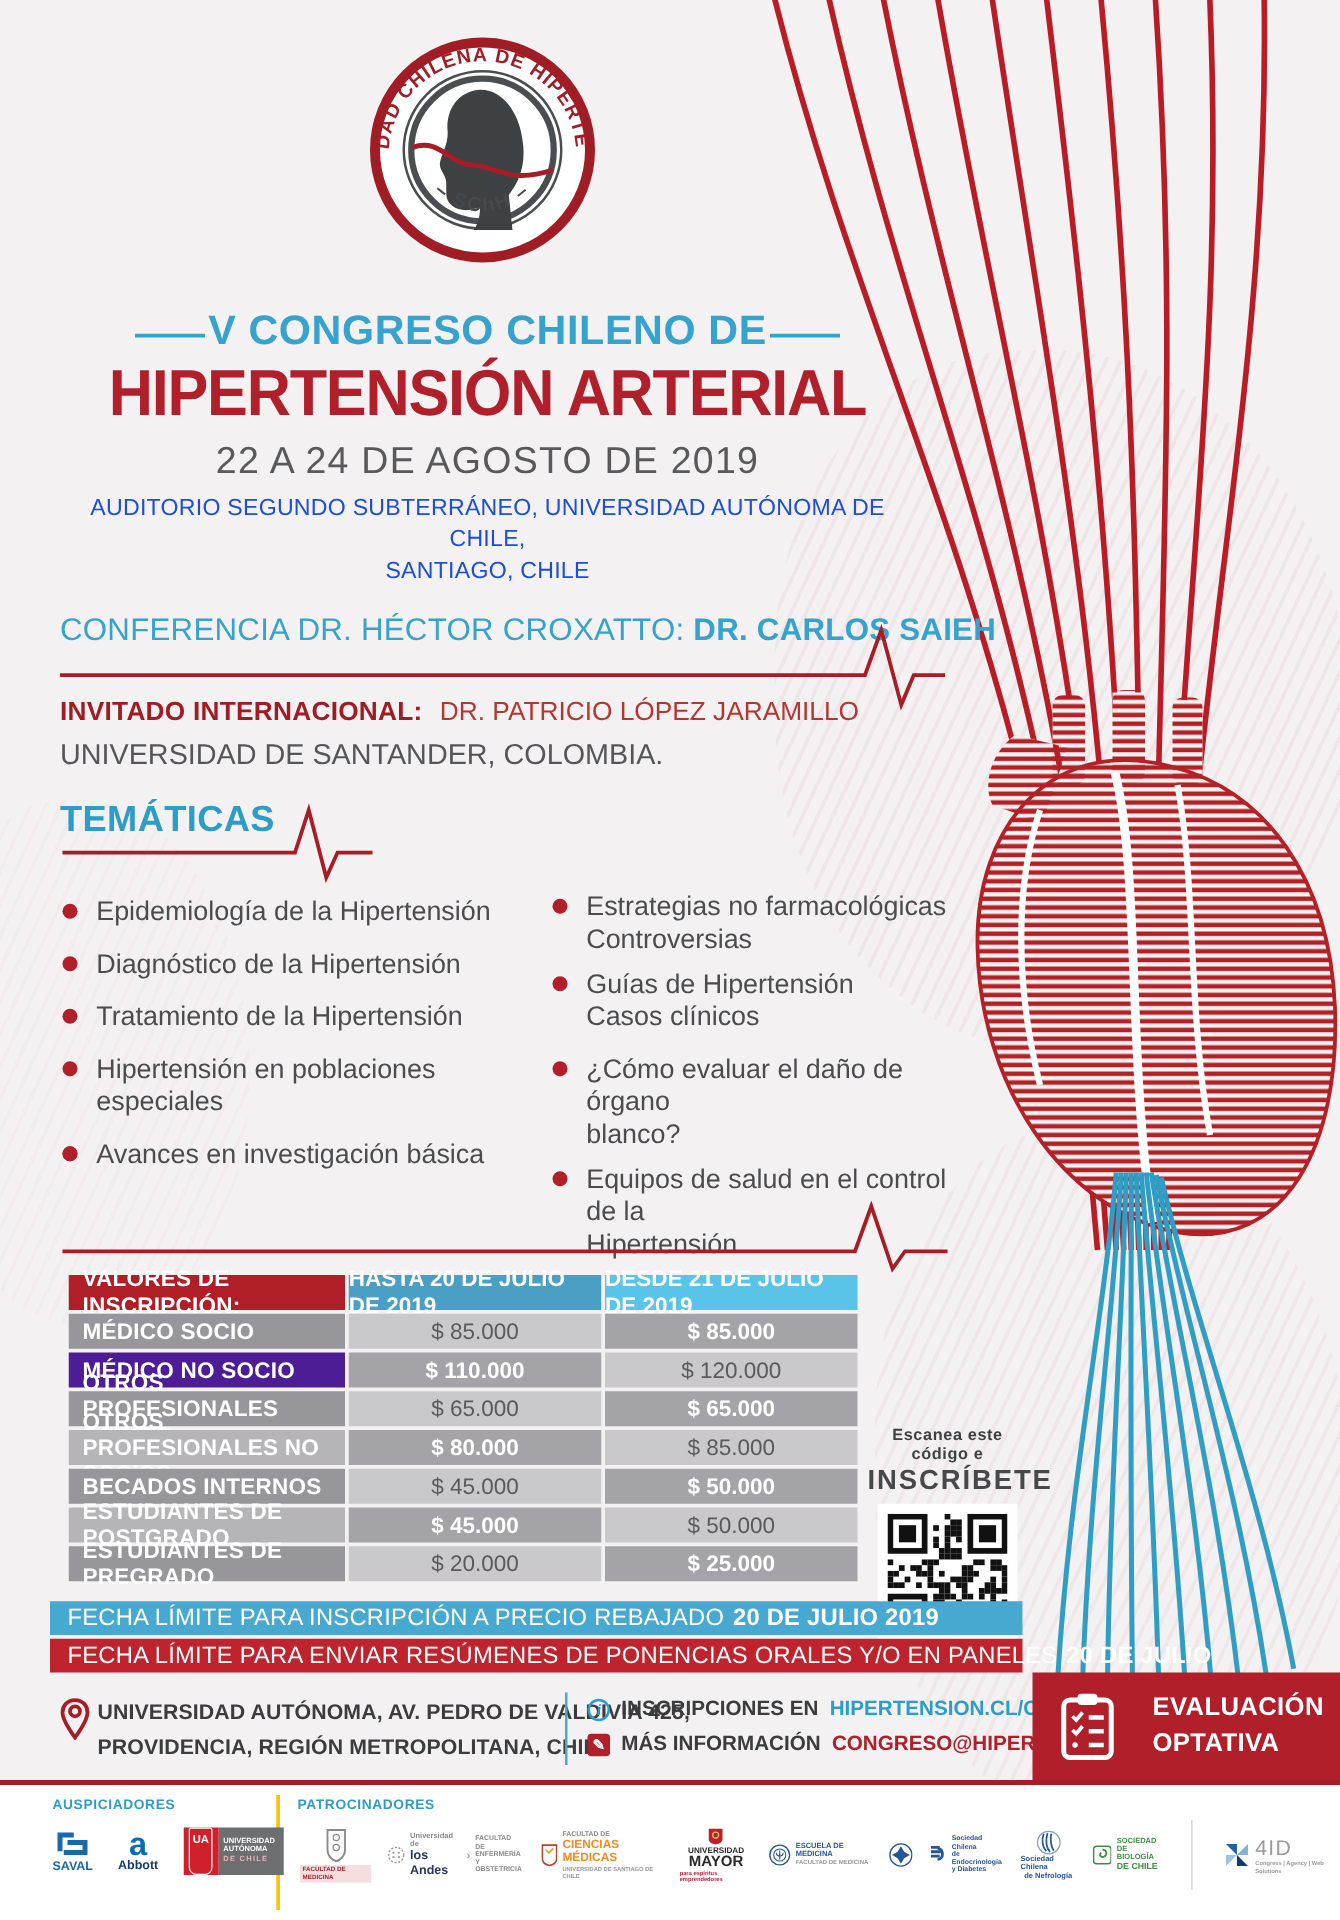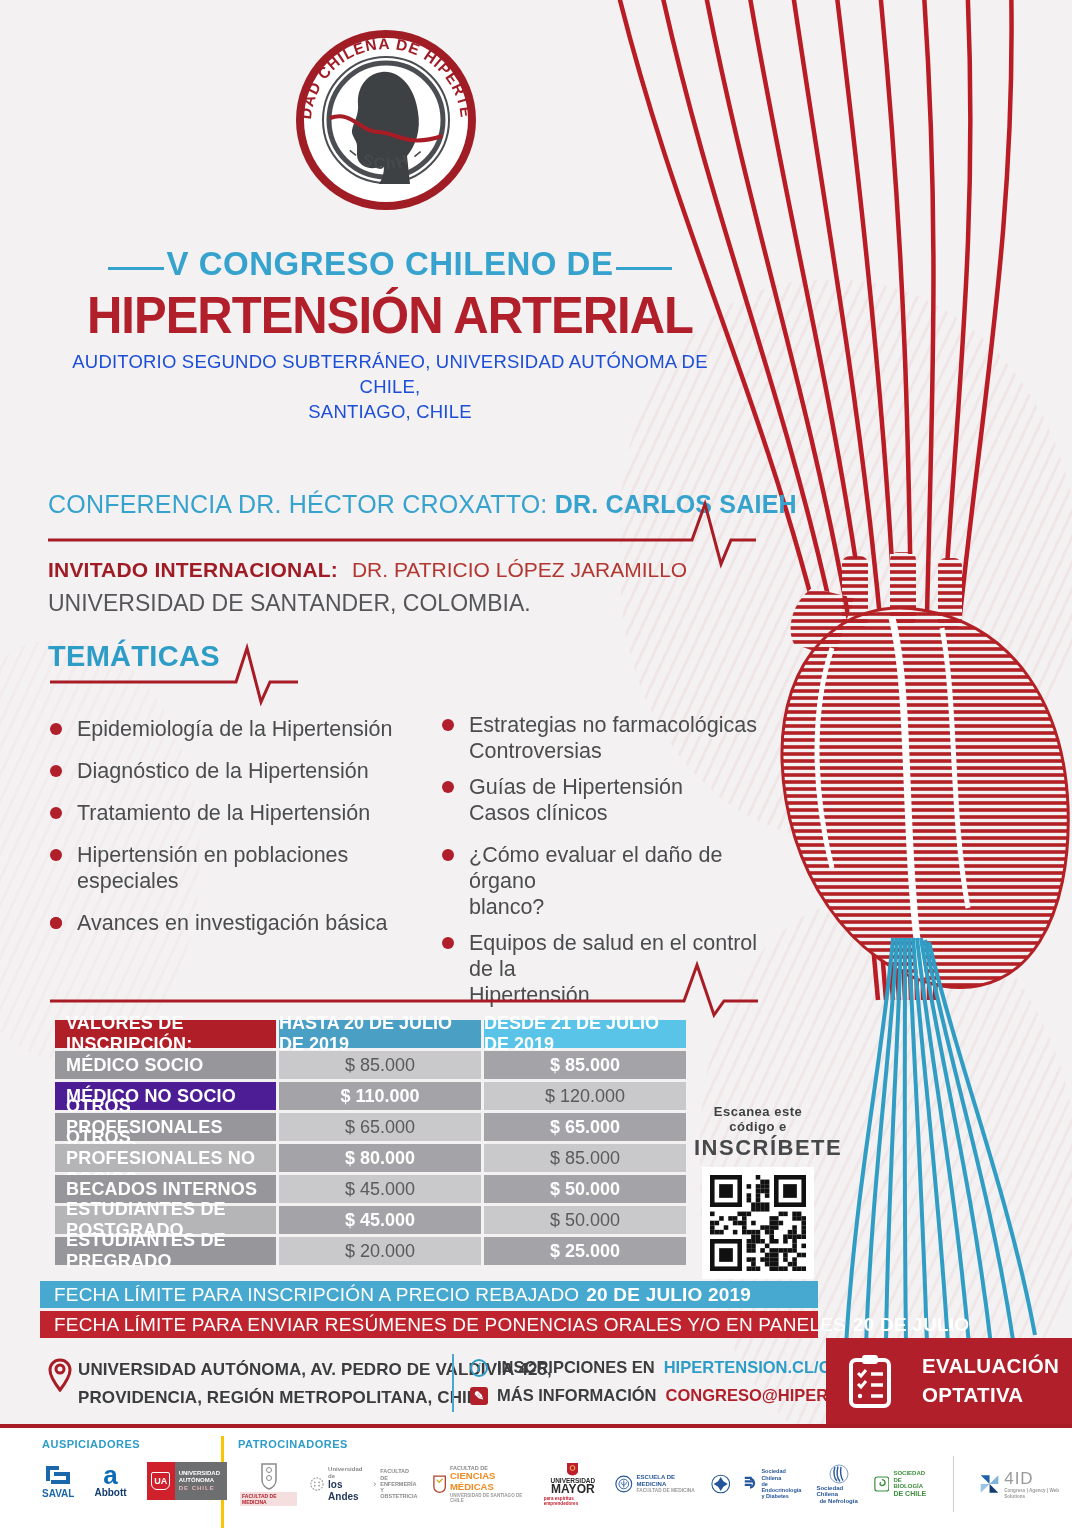--- a/index.html
+++ b/index.html
@@ -45,21 +45,21 @@
   .tbl .c{height:28px;display:flex;align-items:center;justify-content:center;font-size:18px;}
   .tbl .lab{justify-content:flex-start;padding-left:11px;font-weight:700;color:#fff;letter-spacing:.2px;}
   .hc1{background:#b01e28;color:#fff;font-weight:800;}
   .hc2{background:#4a9fc4;color:#fff;font-weight:800;}
   .hc3{background:#59c3e8;color:#fff;font-weight:800;}
   .cellL{background:#c9c9cb;color:#5a5a5c;font-weight:500;}
   .cellD{background:#a4a4a8;color:#fff;font-weight:700;}
 
   
   .qrblock{position:absolute;left:694px;top:1104px;width:128px;text-align:center;z-index:2;}
-  .qr1{font-size:13px;font-weight:600;color:#3f4042;letter-spacing:.5px;}
+  .qr1{font-size:13px;font-weight:600;color:#3f4042;letter-spacing:.5px;margin-top:36px;}
   .qr2{font-size:22px;font-weight:600;color:#47484a;letter-spacing:1.5px;margin-top:1px;}
   .qrbox{margin:6px auto 0;width:112px;height:112px;background:#fff;display:flex;align-items:center;justify-content:center;}
 
   
   .banner{position:absolute;left:40px;width:778px;height:27px;display:flex;align-items:center;
           padding-left:14px;box-sizing:border-box;color:#fff;font-size:19px;font-weight:500;
           letter-spacing:.2px;white-space:nowrap;z-index:2;}
   .banner b{font-weight:800;margin-left:7px;}
   .bblue{top:1281px;background:#47a9cf;}
   .bred{top:1311px;background:#bf232d;}
@@ -171,20 +171,21 @@
     </text>
   </svg>
 
   <div class="hdr">
     <div class="t1row">
       <span class="dash"></span>
       <h1 class="t1">V CONGRESO CHILENO DE</h1>
       <span class="dash"></span>
     </div>
     <h2 class="t2">HIPERTENSIÓN ARTERIAL</h2>
+    <div class="dates">22 A 24 DE AGOSTO DE 2019</div>
     <div class="venue">
       <span>AUDITORIO SEGUNDO SUBTERRÁNEO, UNIVERSIDAD AUTÓNOMA DE CHILE,</span><br>
       <span>SANTIAGO, CHILE</span>
     </div>
   </div>
 
   <div class="conf">
     <span class="lbl">CONFERENCIA DR. HÉCTOR CROXATTO:</span>
     <span class="spk">DR. CARLOS SAIEH</span>
   </div>
@@ -476,21 +477,21 @@
           <path d="M5,18 V5 H16" fill="none" stroke="#1b67ab" stroke-width="4"></path>
           <path d="M11,11 H25 V19 H8" fill="none" stroke="#1b67ab" stroke-width="4"></path>
         </svg>
         <span style="font-size:10px;font-weight:800;color:#1b67ab;">SAVAL</span>
       </div>
       <div class="logo" style="flex-direction:column;gap:0;">
         <span style="font-size:26px;font-weight:900;color:#0b6bb5;line-height:.85;">a</span>
         <span style="font-size:10px;font-weight:800;color:#123c6d;">Abbott</span>
       </div>
       <div class="logo" style="gap:0;">
-        <div style="width:28px;height:38px;background:#d0202c;display:flex;align-items:center;justify-content:center;">
+        <div style="width:28px;height:38px;background:#d0202c;display:flex;justify-content:center;">
           <span style="color:#fff;font-size:9px;font-weight:800;border:1px solid #fff;padding:3px 2px;border-radius:2px 2px 6px 6px;">UA</span>
         </div>
         <div style="width:52px;height:38px;background:#6d6e70;display:flex;flex-direction:column;justify-content:center;padding-left:4px;box-sizing:border-box;line-height:1.2;">
           <span style="font-size:6px;font-weight:800;color:#fff;">UNIVERSIDAD</span>
           <span style="font-size:6px;font-weight:800;color:#fff;">AUTÓNOMA</span>
           <span style="font-size:6px;font-weight:800;color:#e8b6b6;letter-spacing:1px;">DE CHILE</span>
         </div>
       </div>
     </div>
 

